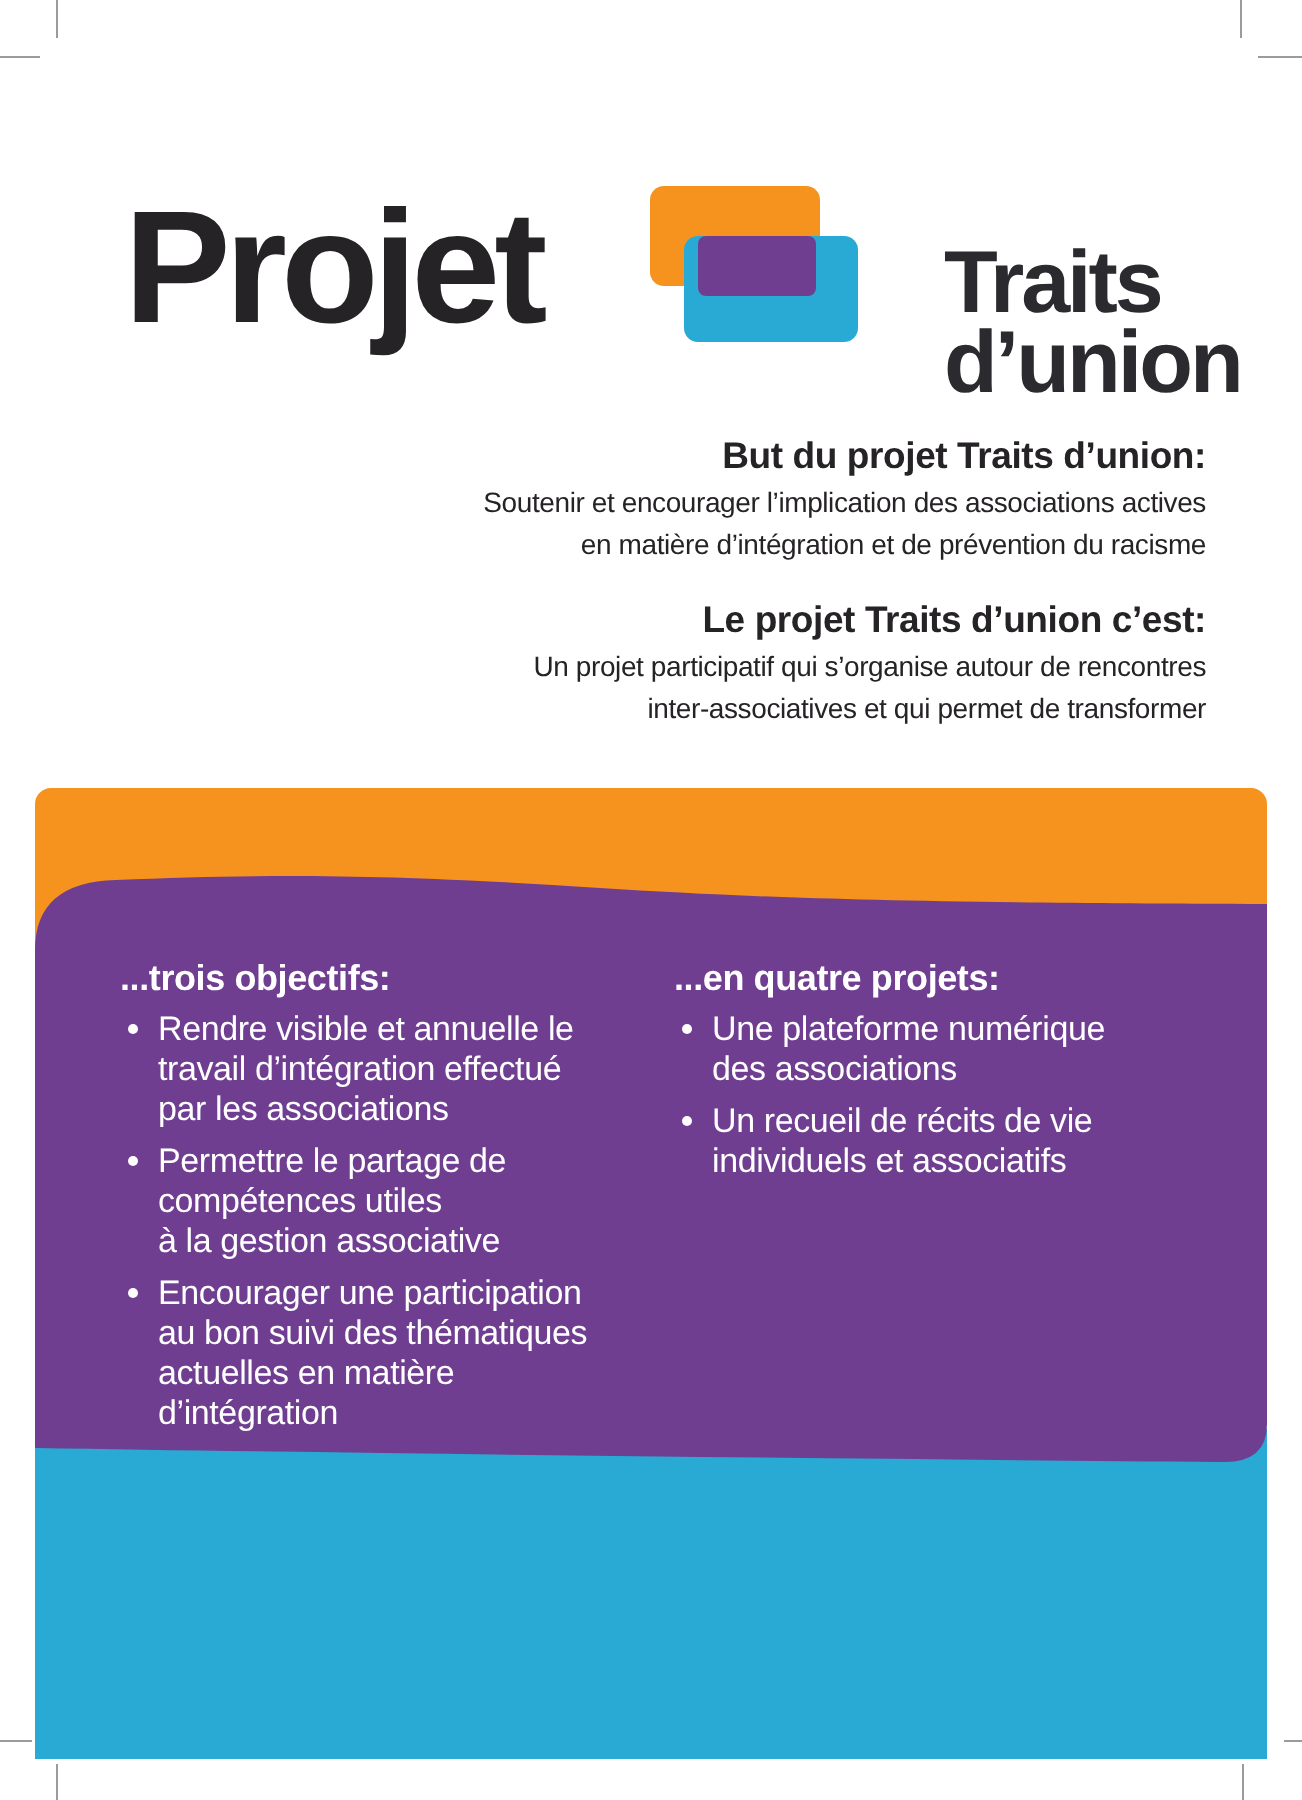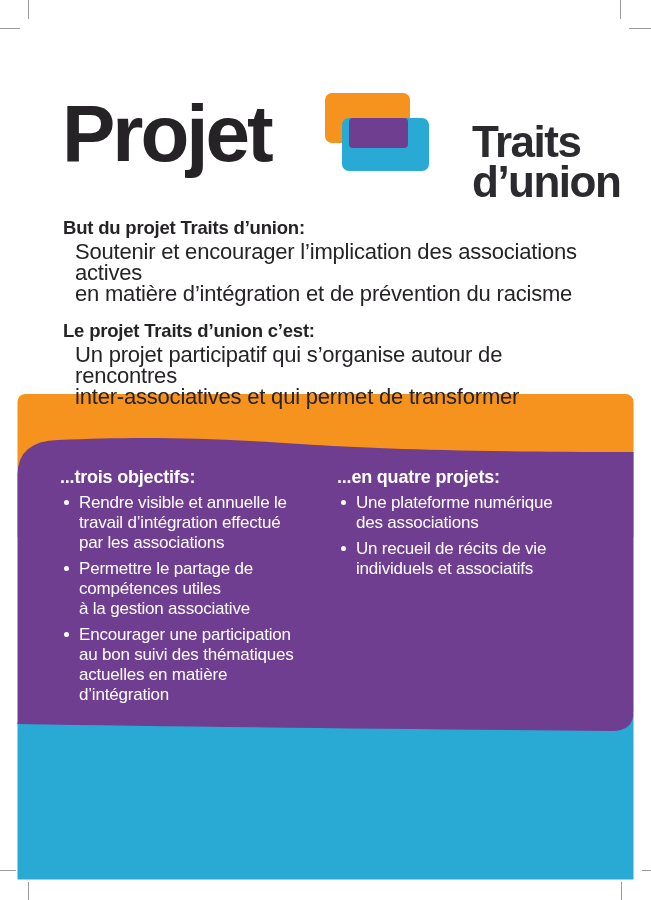--- a/index.html
+++ b/index.html
@@ -46,39 +46,39 @@
   .logo-rect.purple{left:349px;top:118px;width:59px;height:30px;border-radius:4px;background:var(--purple);}
   .wordmark{
     position:absolute;left:472px;top:92px;
     font-size:44px;line-height:40px;font-weight:700;
     letter-spacing:-1.5px;color:#2B2A2E;
     white-space:pre-line;
     margin-top:30px;
   }
 
   
-  .intro{position:absolute;left:63px;top:217px;width:540px;z-index:2;}
+  .intro{position:absolute;left:63px;top:217px;width:540px;z-index:2;text-align:right;}
   .intro h2{
     margin:0;font-size:18.5px;line-height:22px;font-weight:700;
     letter-spacing:-0.2px;color:var(--ink);
   }
   .intro p{
-    margin:2px 0 16px 12px;font-size:22px;line-height:21px;
+    margin:2px 0 16px 12px;font-size:14px;line-height:21px;
     letter-spacing:-0.2px;color:var(--ink);white-space:pre-line;
   }
 
   
   .bands{position:absolute;left:0;top:0;width:651px;height:900px;z-index:0;}
 
   
   .col{position:absolute;z-index:2;color:var(--white);}
   .col.left{left:60px;top:462px;width:265px;}
   .col.right{left:337px;top:462px;width:250px;}
   .col h3{
-    margin:4px 0 5px 0;font-size:18px;line-height:22px;font-weight:700;
+    margin:16px 0 5px 0;font-size:18px;line-height:22px;font-weight:700;
     letter-spacing:-0.2px;color:var(--white);
   }
   .col ul{list-style:none;margin:0;padding:0;}
   .col li{
     position:relative;margin:0 0 6px 0;padding-left:19px;
     font-size:17px;line-height:20px;letter-spacing:-0.2px;
   }
   .col li .dot{
     position:absolute;left:4px;top:7px;width:5px;height:5px;
     border-radius:50%;background:var(--white);display:block;

